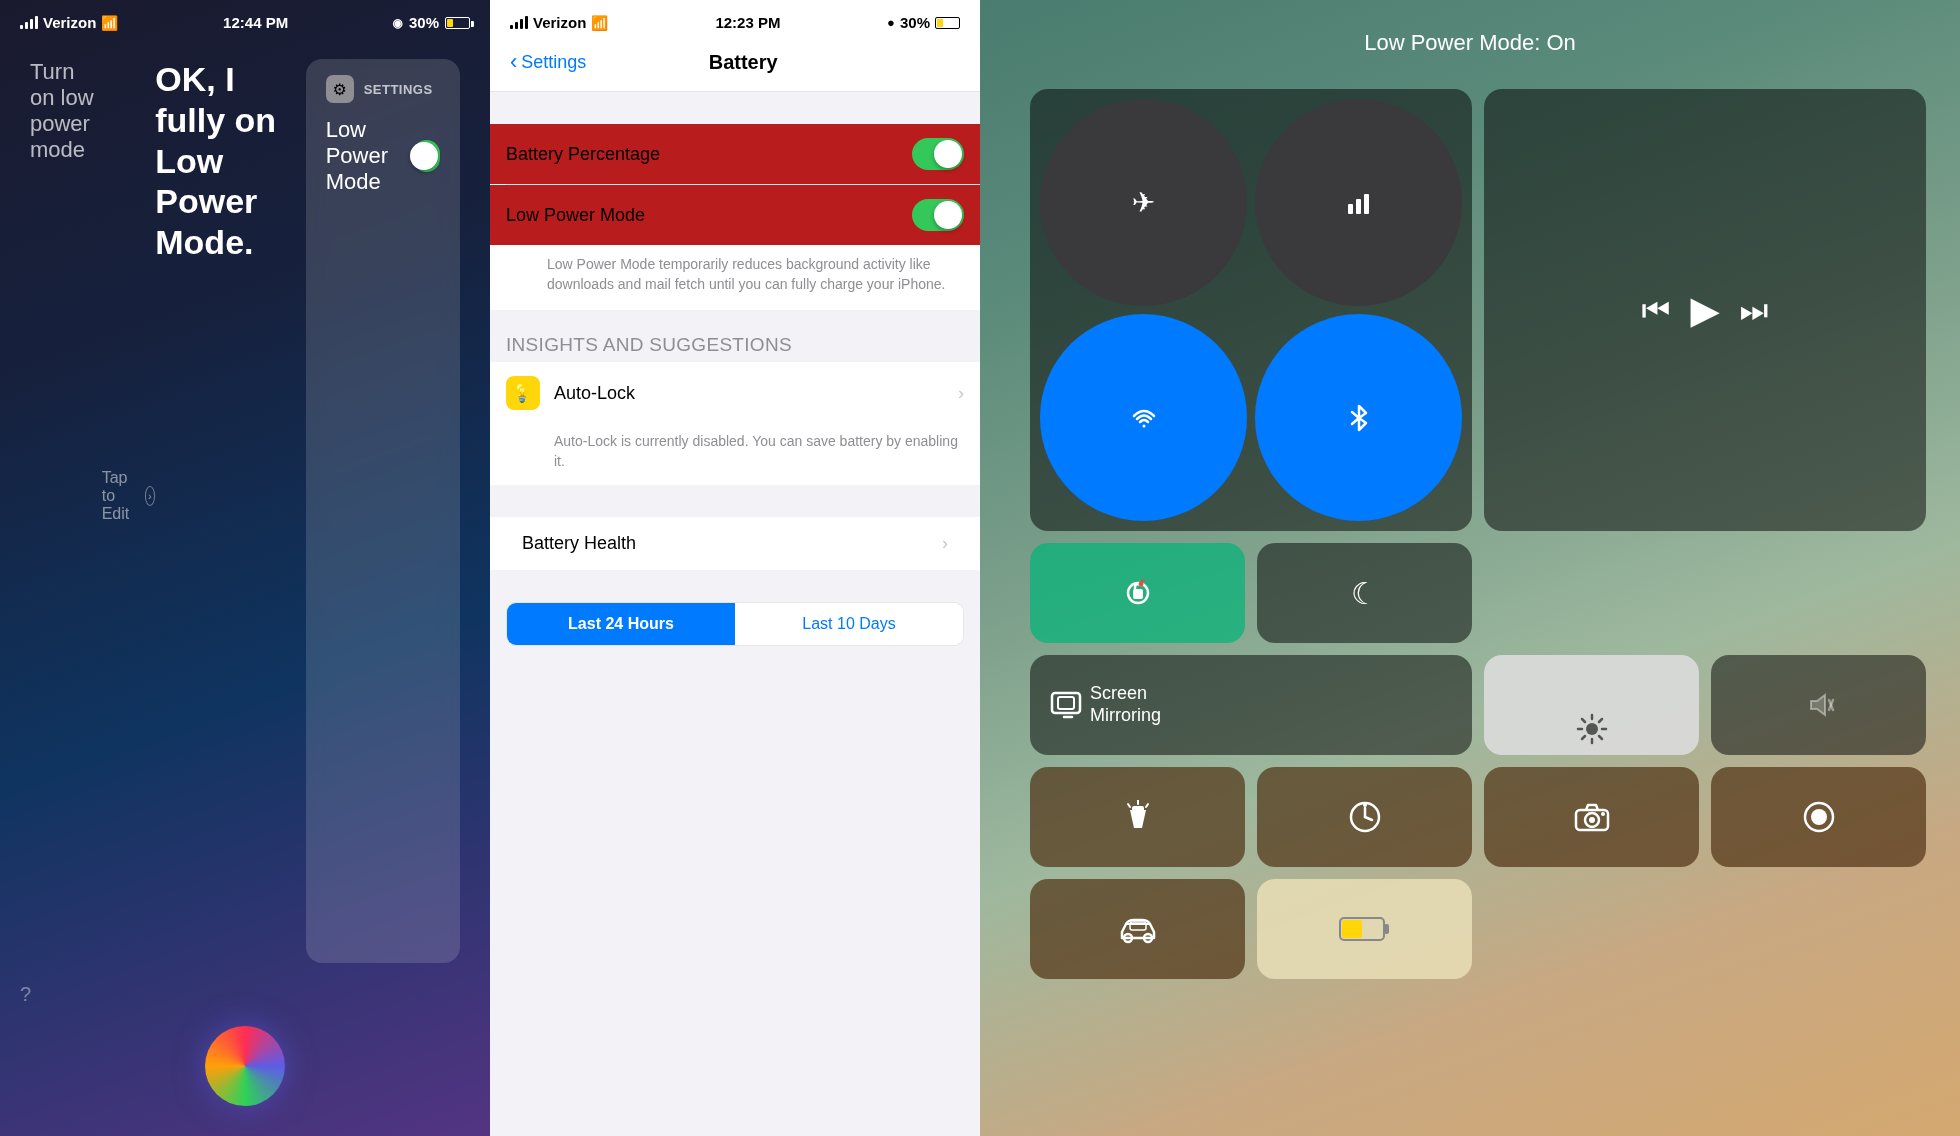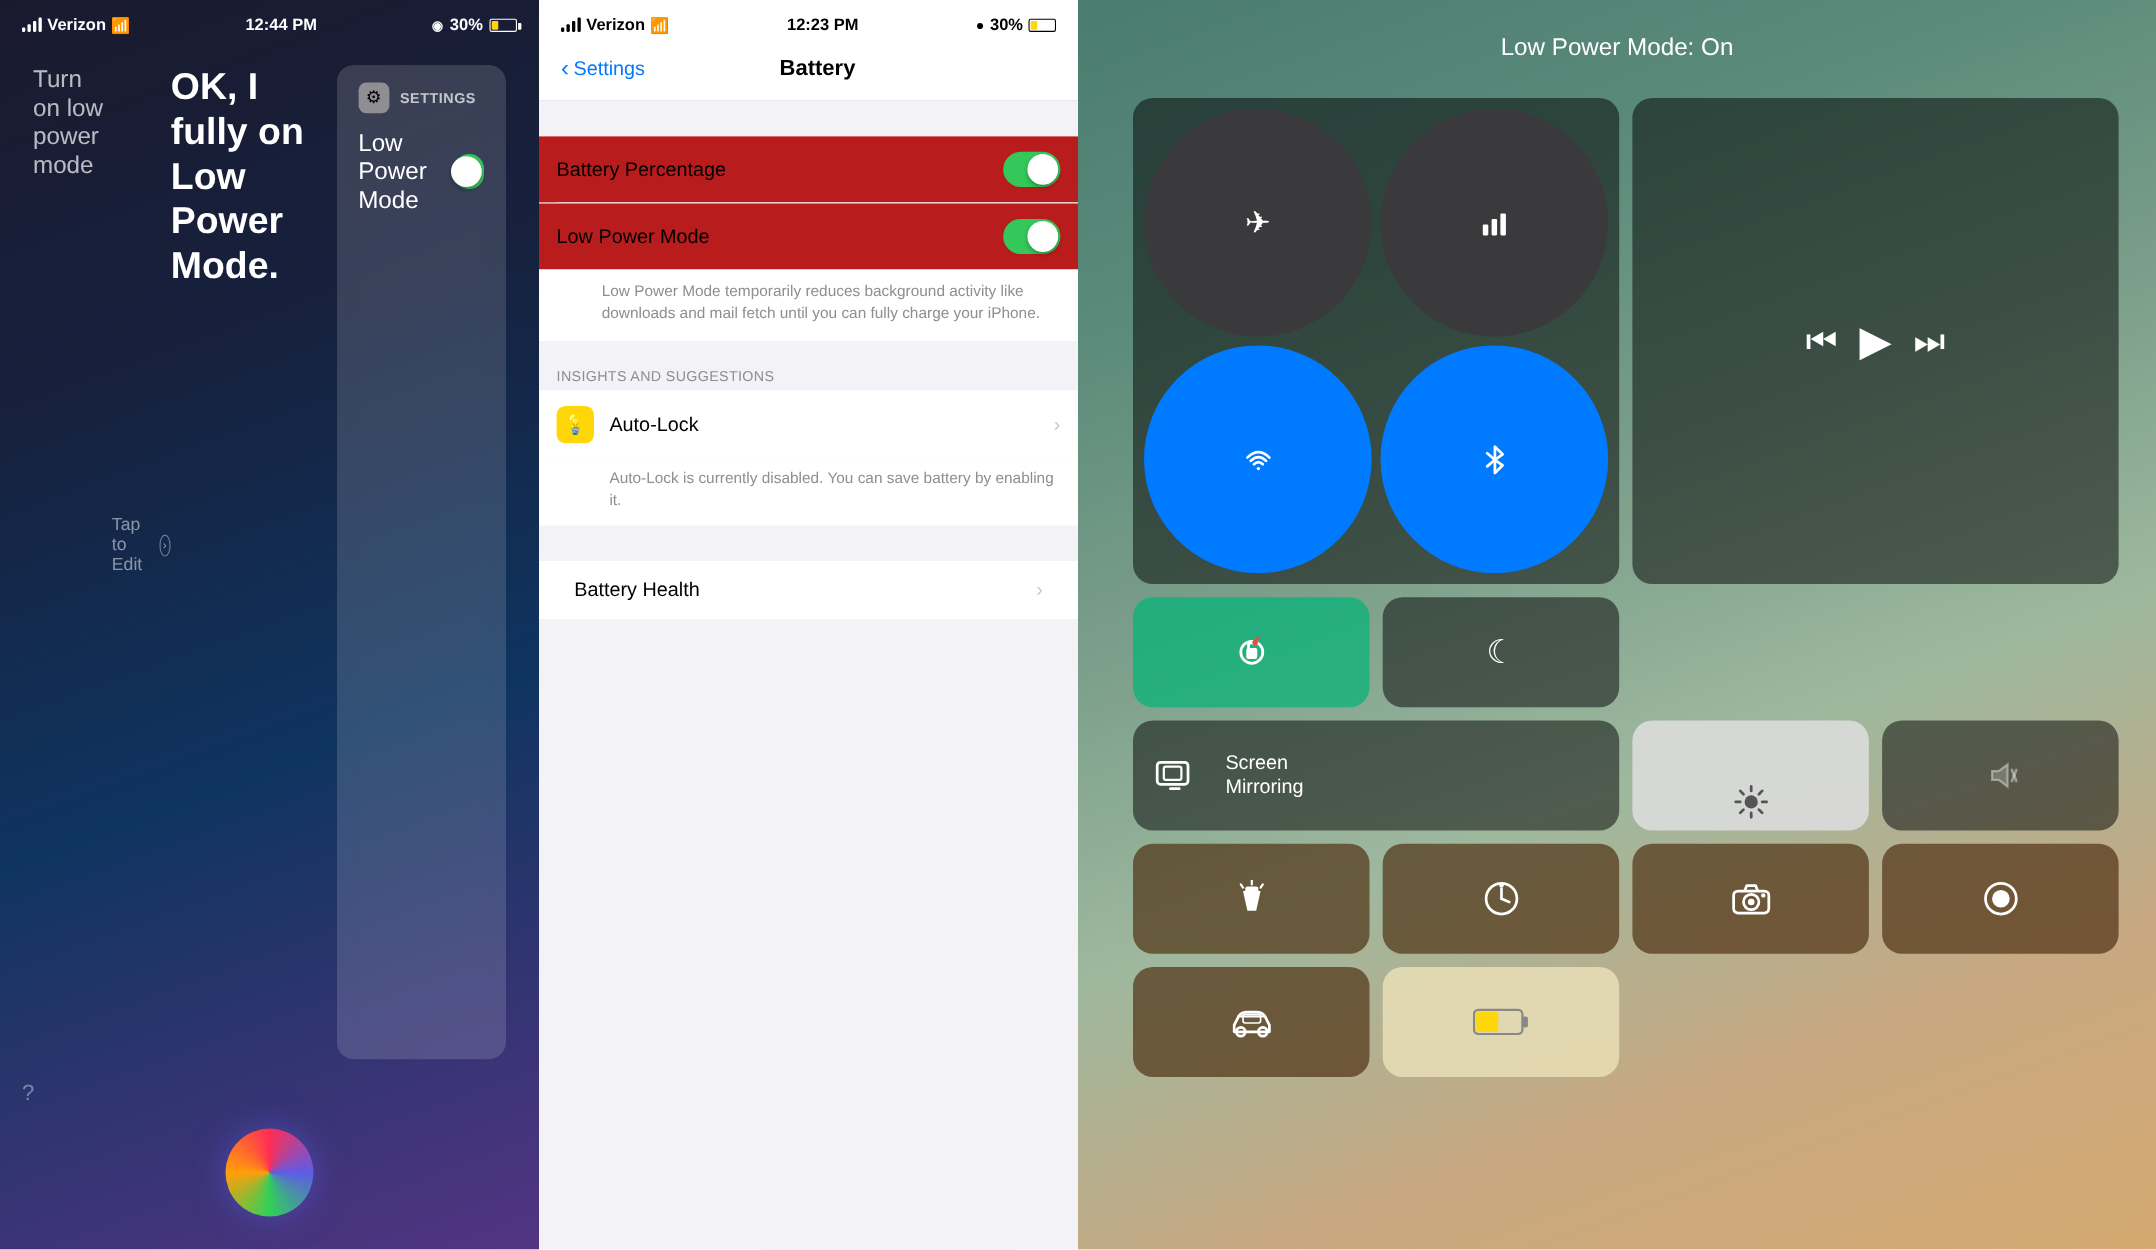--- a/index.html
+++ b/index.html
@@ -218,21 +218,21 @@
 
     .battery-description {
       padding: 10px 16px 16px;
       font-size: 14px;
       color: #8e8e93;
       line-height: 1.4;
     }
 
     .section-header-label {
       padding: 8px 16px 6px;
-      font-size: 13px;
+      font-size: 19px;
       color: #8e8e93;
       letter-spacing: 0.3px;
       text-transform: uppercase;
     }
 
     .insight-row {
       background: white;
       display: flex;
       align-items: center;
       padding: 14px 16px;
@@ -377,21 +377,21 @@
     .cc-btn.active { background: rgba(0,180,120,0.7); }
 
     .cc-screen-mirror {
       grid-column: 1 / 3;
       background: rgba(0,0,0,0.5);
       border-radius: 18px;
       display: flex;
       align-items: center;
       justify-content: flex-start;
       padding: 0 20px;
-      gap: 28px;
+      gap: 4px;
       height: 100px;
       cursor: pointer;
     }
     .cc-screen-mirror-text { color: white; font-size: 18px; line-height: 1.2; }
 
     .cc-brightness {
       background: rgba(220,220,220,0.9);
       border-radius: 18px;
       display: flex;
       align-items: flex-end;
@@ -550,20 +550,24 @@
 
   <div style="height:16px;background:#f2f2f7;"></div>
 
   <div class="battery-health-row">
     <span class="battery-health-label">Battery Health</span>
     <span class="chevron-right">›</span>
   </div>
 
   <div style="height:16px;background:#f2f2f7;"></div>
 
+  <div class="battery-tabs">
+    <div class="battery-tab active">Last 24 Hours</div>
+    <div class="battery-tab inactive">Last 10 Days</div>
+  </div>
 </div>
 
 <div class="cc-panel">
   <div class="cc-low-power-text">Low Power Mode: On</div>
 
   <div class="cc-grid">
 
     <div class="cc-connectivity">
       <div class="cc-small-btn cc-airplane">
         <span>✈</span>

